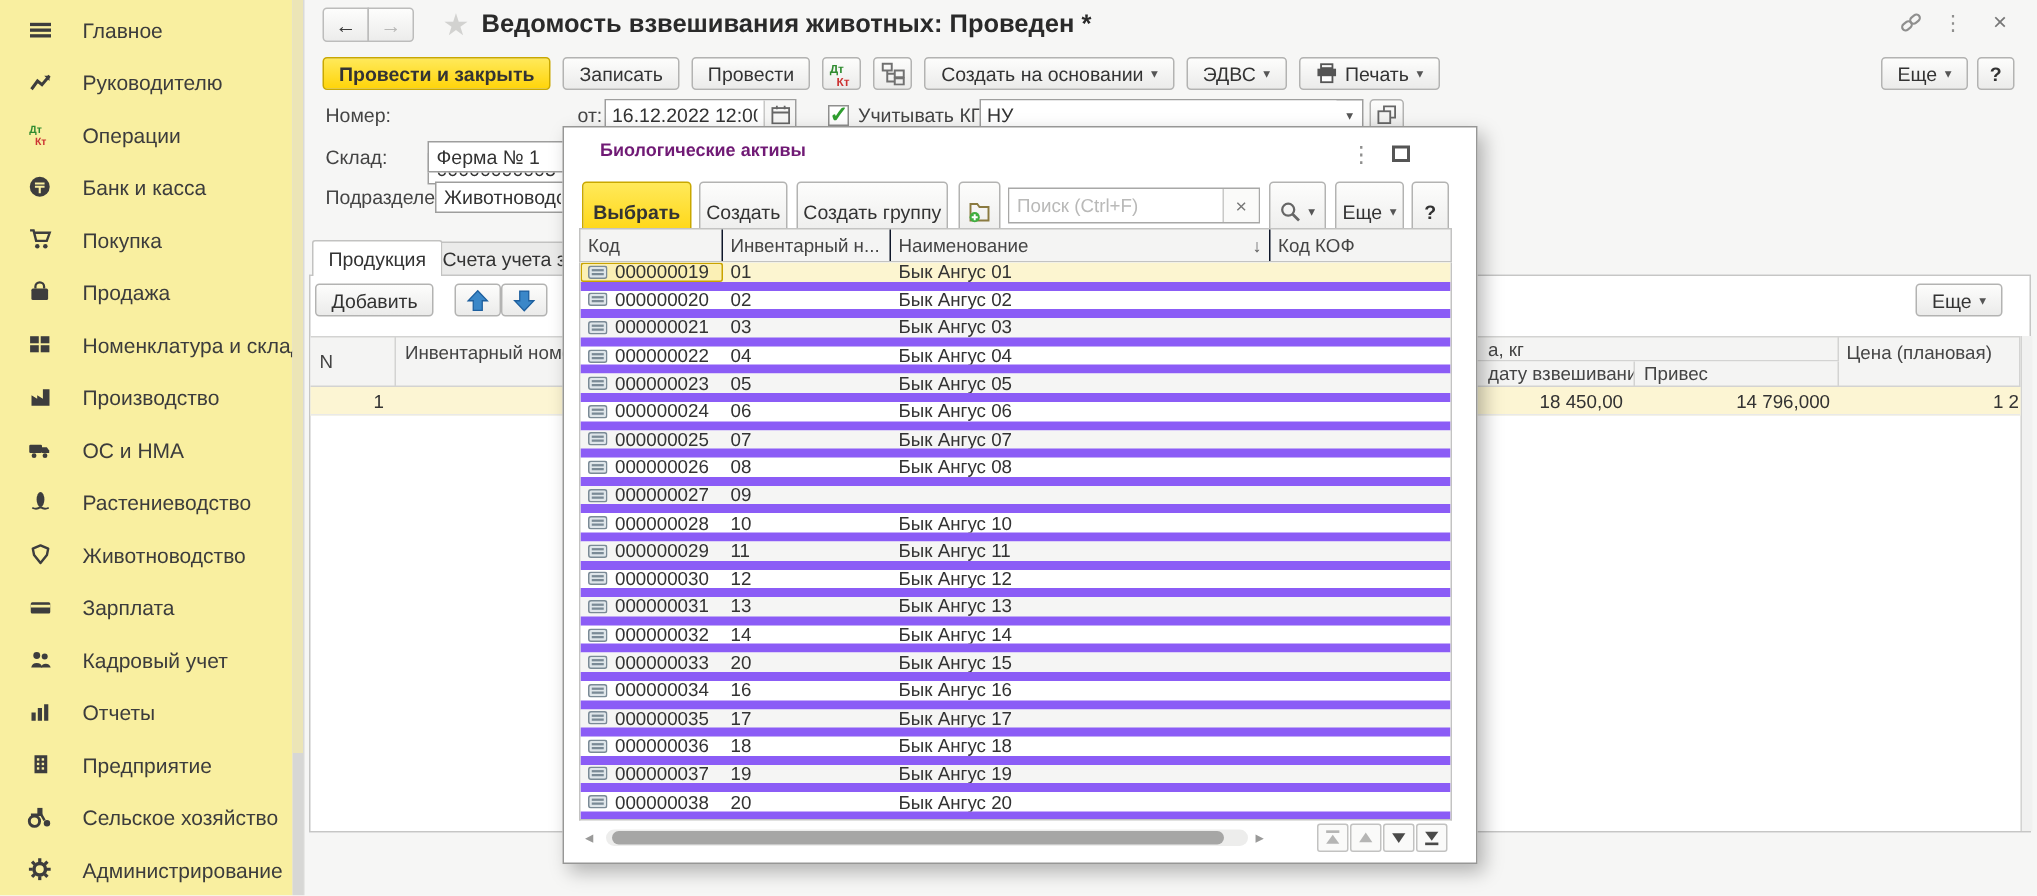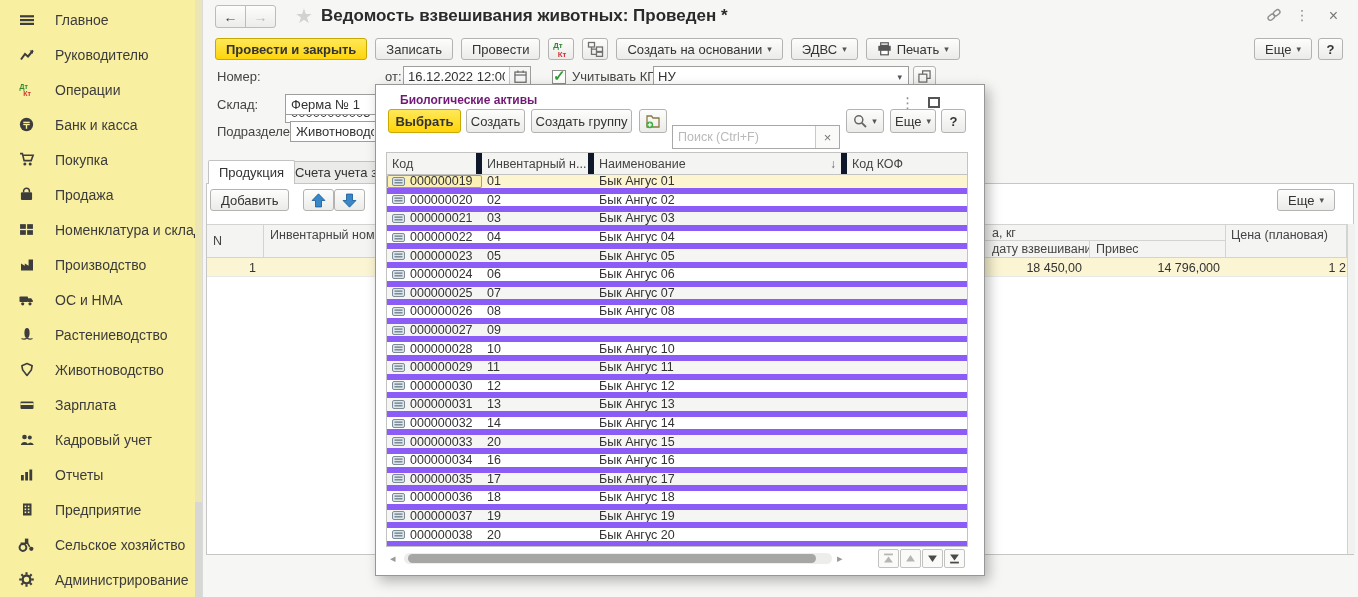--- a/index.html
+++ b/index.html
@@ -47,29 +47,29 @@
   .gh{position:absolute;background:#f4f4f3;border-right:1px solid #d3d3d2;border-bottom:1px solid #d3d3d2;display:flex;align-items:center;font-size:12.5px;color:#444;overflow:hidden;white-space:nowrap}
   .grow-cell{position:absolute;display:flex;align-items:center;font-size:12.5px;color:#333;overflow:hidden;white-space:nowrap}
   #grid-selrow{position:absolute;left:0;top:74px;width:1140px;height:19px;background:#fcf5d3;border-bottom:1px solid #e9e9e8}
   #vstrip{position:absolute;left:1140px;top:0;width:8px;height:370px;background:#f1f1f0;border-left:1px solid #d3d3d2}
 
   
   #modal{position:absolute;left:375px;top:84px;width:610px;height:492px;background:#fff;border:1px solid #979796;box-shadow:4px 5px 12px rgba(0,0,0,.28);z-index:10}
   #modal-title{position:absolute;left:24px;top:8px;font-size:12px;font-weight:bold;color:#701a75;white-space:nowrap}
   #modal-kebab{position:absolute;left:524px;top:9px;color:#8f8f8e;font-size:15px;cursor:pointer}
   #modal-max{position:absolute;left:552px;top:12px;width:12px;height:11px;border:2px solid #555;cursor:pointer}
-  .mtb{position:absolute;top:24px;height:24px}
+  .mtb{position:absolute;top:36px;height:40px}
 
   #msearch{position:absolute;left:296px;top:40px;width:168px;height:24px;border:1px solid #a8a8a7;background:#fff;display:flex}
   #msearch input{flex:1;border:none;outline:none;padding:0 5px;font-size:12.5px;font-family:inherit;color:#333;min-width:0}
   #msearch input::placeholder{color:#b9b9b8}
   #msearch .xbtn{width:24px;border-left:1px solid #c9c9c8;background:#fafaf9;display:flex;align-items:center;justify-content:center;color:#777;font-size:13px;cursor:pointer}
 
   #mhead{position:absolute;left:10px;top:67px;width:582px;height:23px;display:flex;border:1px solid #c3c3c2;background:#f4f4f3}
-  .mhc{border-right:6px solid #0f172a;display:flex;align-items:center;padding:0 5px;font-size:12.5px;color:#444;white-space:nowrap;overflow:hidden}
+  .mhc{border-right:1px solid #0f172a;display:flex;align-items:center;padding:0 5px;font-size:12.5px;color:#444;white-space:nowrap;overflow:hidden}
   .mhc:last-child{border-right:none}
   #mbody{position:absolute;left:10px;top:90px;width:582px;height:372px;border:1px solid #c3c3c2;border-top:none;overflow:hidden;background:#fff}
   .mrow{display:flex;height:18.6px;border-bottom:6px solid #8b5cf6;cursor:pointer}
   .mrow.alt{background:#f5f5f4}
   .mrow.sel{background:#fcf5d0}
   .mcell{display:flex;align-items:center;padding:0 5px;font-size:12.5px;color:#333;white-space:nowrap;overflow:hidden}
   .c-code{width:95px}.c-inv{width:112px}.c-name{width:253px}.c-kof{flex:1}
   .sel .c-code{box-shadow:inset 0 0 0 1px #c9a300;background:#fbf0b5;border-radius:2px}
   .row-ico{margin-right:5px;display:inline-flex;flex:0 0 13px}
 

